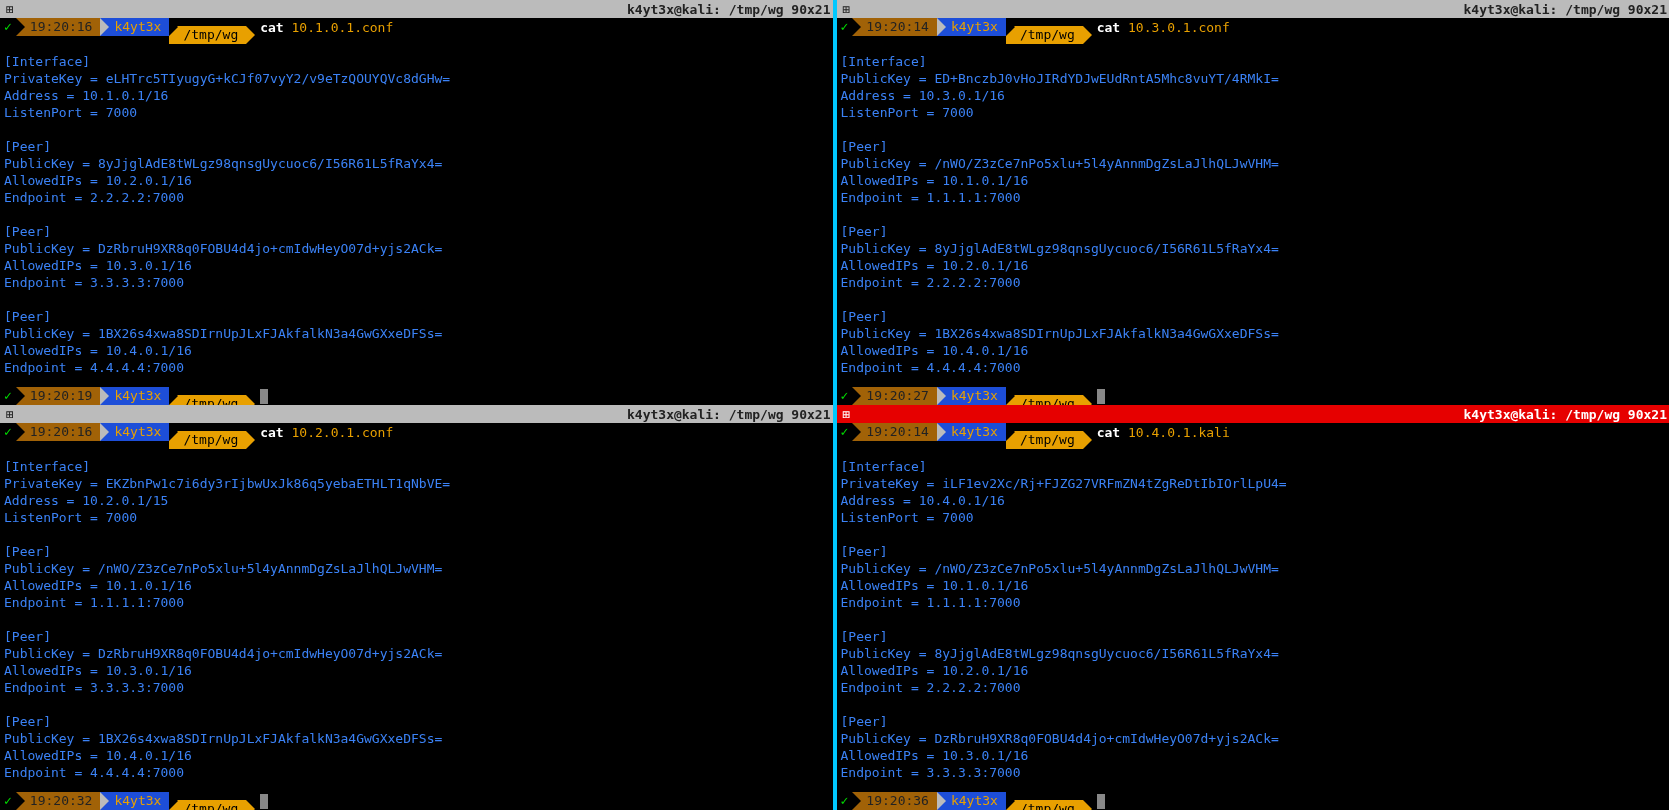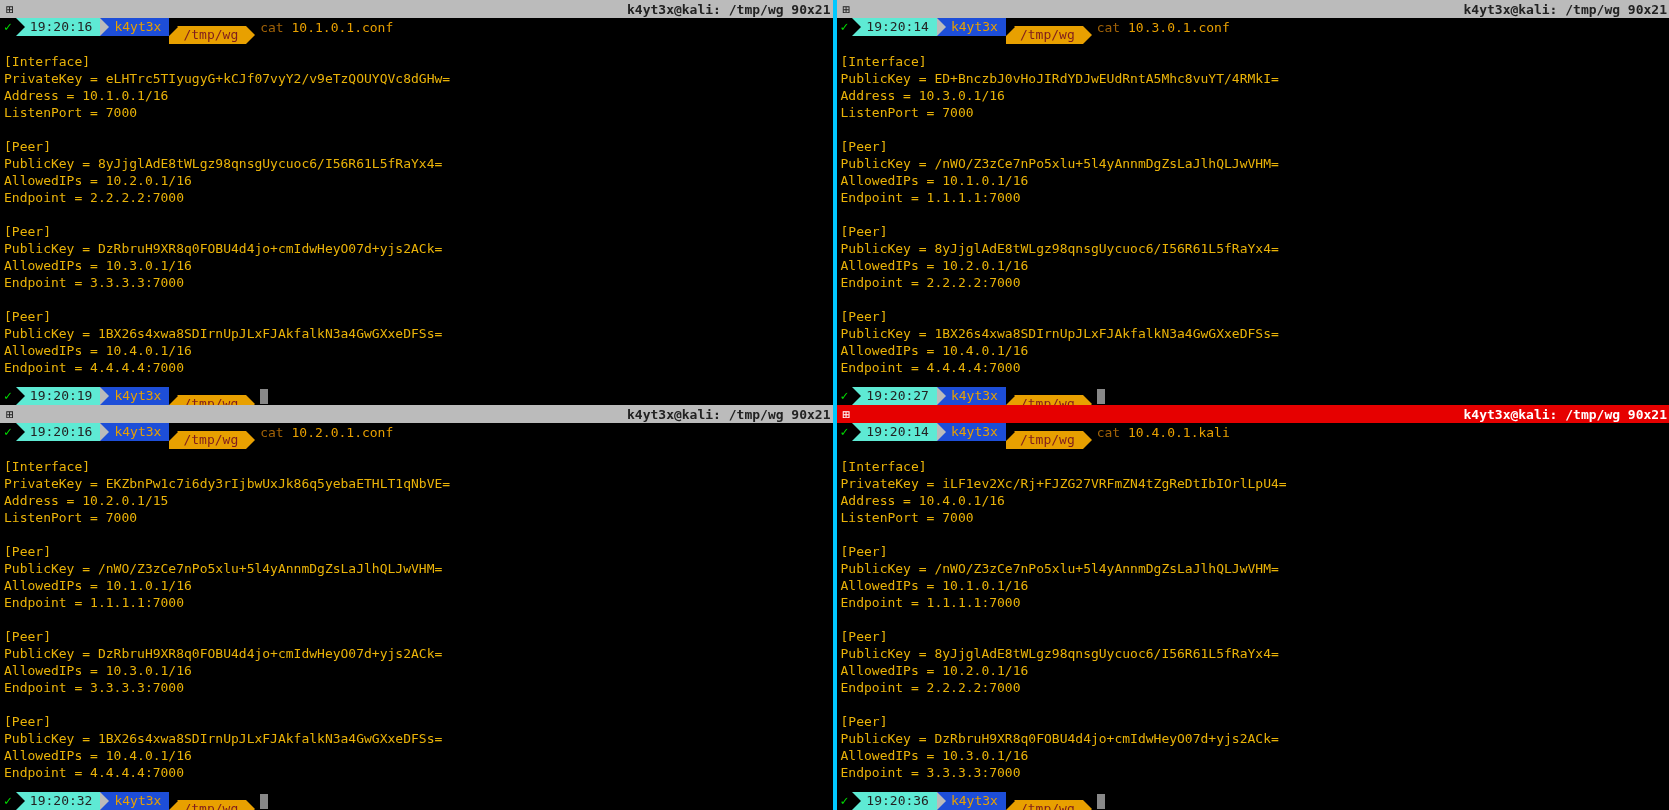--- a/index.html
+++ b/index.html
@@ -82,56 +82,56 @@
     z-index: 1;
   }
   .seg-check {
     background: #000;
     color: #0d0;
     padding-left: 4px;
     padding-right: 4px;
   }
   .seg-check::after { border-left-color: #000; }
   .seg-time {
-    background: #5eead4;
+    background: #a16207;
     color: #222;
     padding-left: 14px;
   }
   .seg-time::after { border-left-color: #bbb; }
   .seg-user {
     background: #1d4ed8;
     color: #e8a000;
     padding-left: 14px;
   }
   .seg-user::after { border-left-color: #000; }
   .seg-path {
     background: #e8a000;
-    color: #7f1d1d;
+    color: #000000;
     padding-left: 14px;
     margin-top: 15px;
   }
   .seg-path::after { border-left-color: #e8a000; }
   .cmd {
     padding-left: 14px;
     color: #ccc;
   }
-  .cmd-name { font-weight: normal; color: #a16207; }
+  .cmd-name { font-weight: bold; color: #ffffff; }
   .cmd-arg { color: #e8a000; }
   .cursor {
     display: inline-block;
     width: 8px;
     height: 15px;
     background: #888;
     vertical-align: middle;
     margin-left: 14px;
   }
   .body {
     flex: 1;
     padding: 0 4px;
-    color: #eab308;
+    color: #3b82f6;
     white-space: pre;
     overflow: hidden;
   }
   .pane-1 { grid-column: 1; grid-row: 1; }
   .pane-2 { grid-column: 3; grid-row: 1; }
   .pane-3 { grid-column: 1; grid-row: 2; }
   .pane-4 { grid-column: 3; grid-row: 2; }
 </style>
 </head>
 <body>

